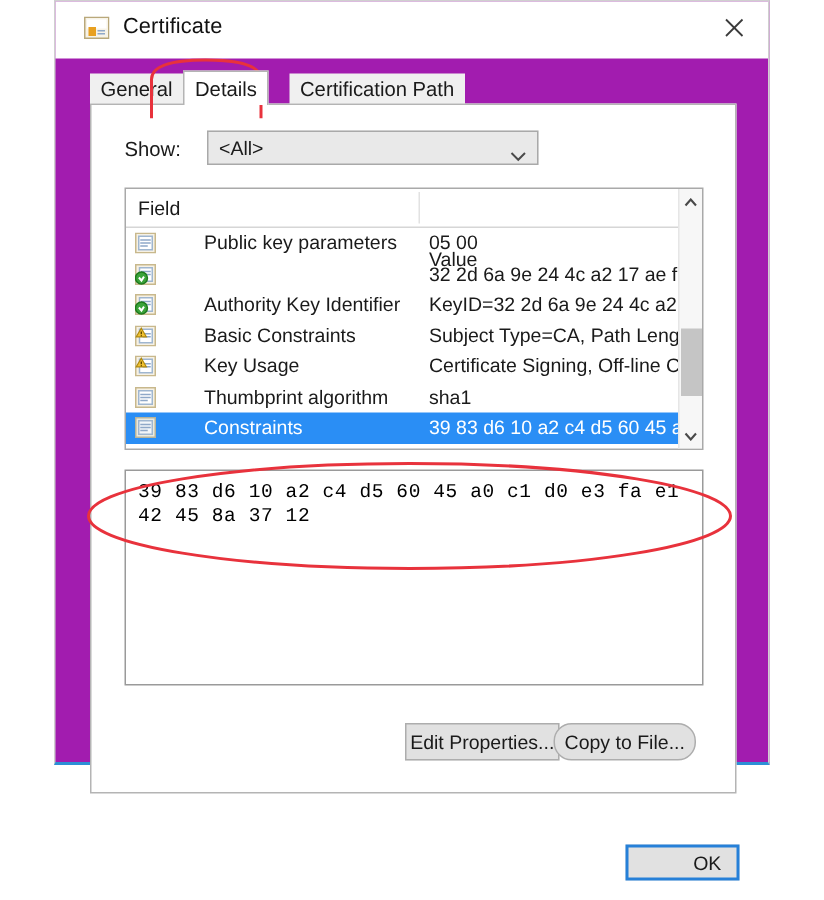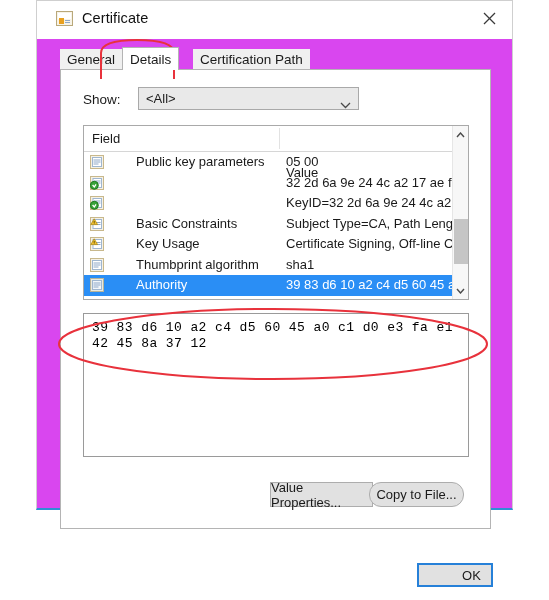--- a/index.html
+++ b/index.html
@@ -15,21 +15,21 @@
     position: relative;
   }
 
   
   #dialog {
     position: absolute;
     left: 36px;
     top: 0px;
     width: 477px;
     height: 510px;
-    background: #d946ef;
+    background: #a21caf;
     border: 1px solid #cfcfcf;
     border-bottom: 2px solid #2d8fd5;
     box-sizing: border-box;
   }
 
   
   #titlebar {
     position: absolute;
     left: 0; top: 0;
     width: 100%;
@@ -421,20 +421,21 @@
           <span class="row-icon">
             <svg width="14" height="14" viewBox="0 0 14 14">
               <rect x="0.5" y="0.5" width="13" height="13" fill="#f6f1e4" stroke="#c8b88c"></rect>
               <rect x="3" y="2.5" width="8.5" height="9" fill="#ffffff" stroke="#9fb6d0"></rect>
               <line x1="4" y1="5" x2="10.5" y2="5" stroke="#8fa8c8"></line>
               <line x1="4" y1="7" x2="10.5" y2="7" stroke="#8fa8c8"></line>
               <circle cx="4.3" cy="9.3" r="4" fill="#3aa33a" stroke="#1d7a1d"></circle>
               <polyline points="2.6,9 4.3,11 6,8.4" fill="none" stroke="#ffffff" stroke-width="1.3"></polyline>
             </svg>
           </span>
+          <span class="row-field">Authority Key Identifier</span>
           <span class="row-value">KeyID=32 2d 6a 9e 24 4c a2 1...</span>
         </div>
 
         <div class="row">
           <span class="row-icon">
             <svg width="14" height="14" viewBox="0 0 14 14">
               <rect x="0.5" y="0.5" width="13" height="13" fill="#f6f1e4" stroke="#c8b88c"></rect>
               <rect x="3" y="2.5" width="8.5" height="9" fill="#ffffff" stroke="#9fb6d0"></rect>
               <line x1="5" y1="5.5" x2="10.5" y2="5.5" stroke="#8fa8c8"></line>
               <line x1="5" y1="7.5" x2="10.5" y2="7.5" stroke="#8fa8c8"></line>
@@ -480,21 +481,21 @@
         <div class="row selected">
           <span class="row-icon">
             <svg width="14" height="14" viewBox="0 0 14 14">
               <rect x="0.5" y="0.5" width="13" height="13" fill="#eaeadf" stroke="#b8b49a"></rect>
               <rect x="2.5" y="2.5" width="9" height="9" fill="#f2f6fa" stroke="#9fb6d0"></rect>
               <line x1="3.5" y1="5" x2="10.5" y2="5" stroke="#8fa8c8"></line>
               <line x1="3.5" y1="7" x2="10.5" y2="7" stroke="#8fa8c8"></line>
               <line x1="3.5" y1="9" x2="8.5" y2="9" stroke="#8fa8c8"></line>
             </svg>
           </span>
-          <span class="row-field">Authority</span>
+          <span class="row-field">Constraints</span>
           <span class="row-value">39 83 d6 10 a2 c4 d5 60 45 a0...</span>
         </div>
 
         <div class="row">
           <span class="row-icon">
             <svg width="14" height="14" viewBox="0 0 14 14">
               <rect x="0.5" y="0.5" width="13" height="13" fill="#f6f1e4" stroke="#c8b88c"></rect>
               <rect x="2.5" y="2.5" width="9" height="9" fill="#ffffff" stroke="#9fb6d0"></rect>
               <line x1="3.5" y1="5" x2="10.5" y2="5" stroke="#8fa8c8"></line>
               <line x1="3.5" y1="7" x2="10.5" y2="7" stroke="#8fa8c8"></line>
@@ -519,21 +520,21 @@
           </svg>
         </div>
       </div>
     </div>
 
     <div id="detailbox">
       <div id="detail-text">39 83 d6 10 a2 c4 d5 60 45 a0 c1 d0 e3 fa e1
 42 45 8a 37 12</div>
     </div>
 
-    <div class="btn" id="btn-edit-props">Value Properties...</div>
+    <div class="btn" id="btn-edit-props">Edit Properties...</div>
     <div class="btn" id="btn-copy-file">Copy to File...</div>
 
   </div>
 
   <div id="btn-ok">OK</div>
 
 </div>
 
 <svg class="annot" id="annot-tab" viewBox="0 0 85 42">
   <path d="M 6 42 L 6 16 Q 6 3 42 3 Q 79 3 79 16 L 79 42" fill="none" stroke="#e8323c" stroke-width="2"></path>

